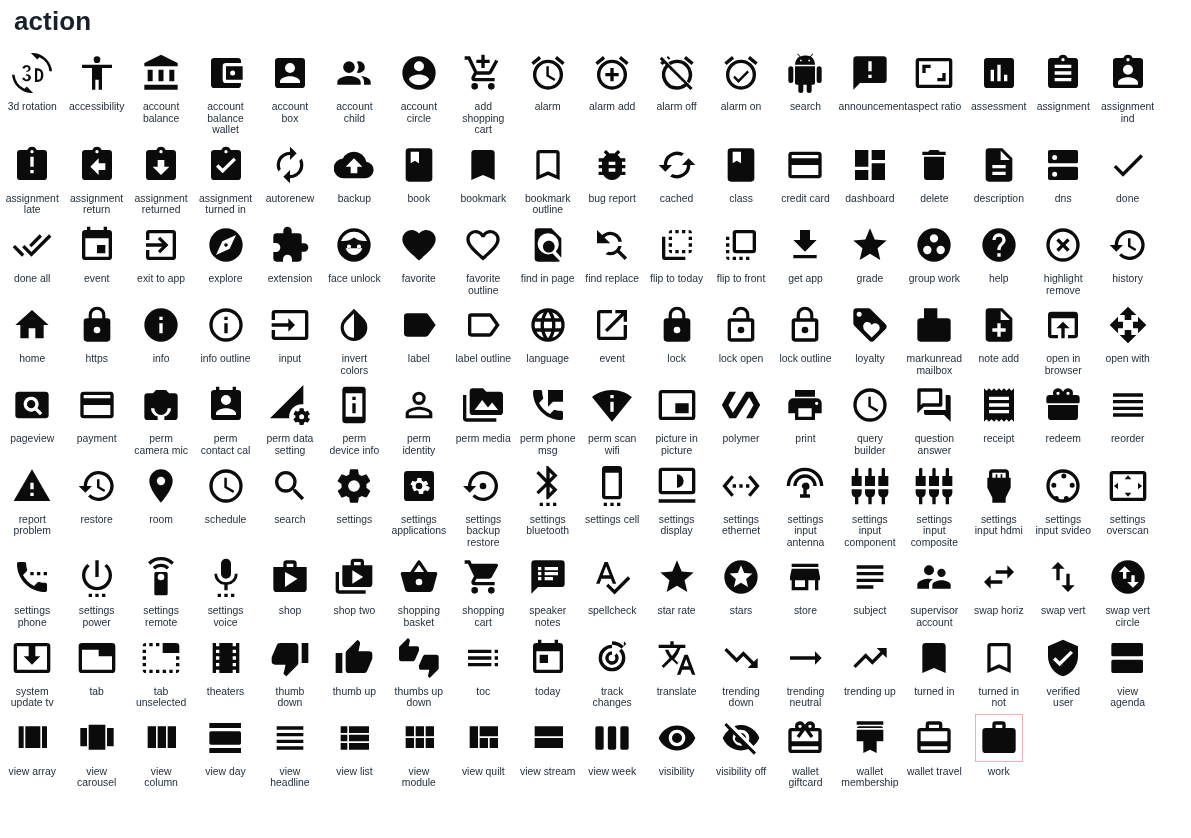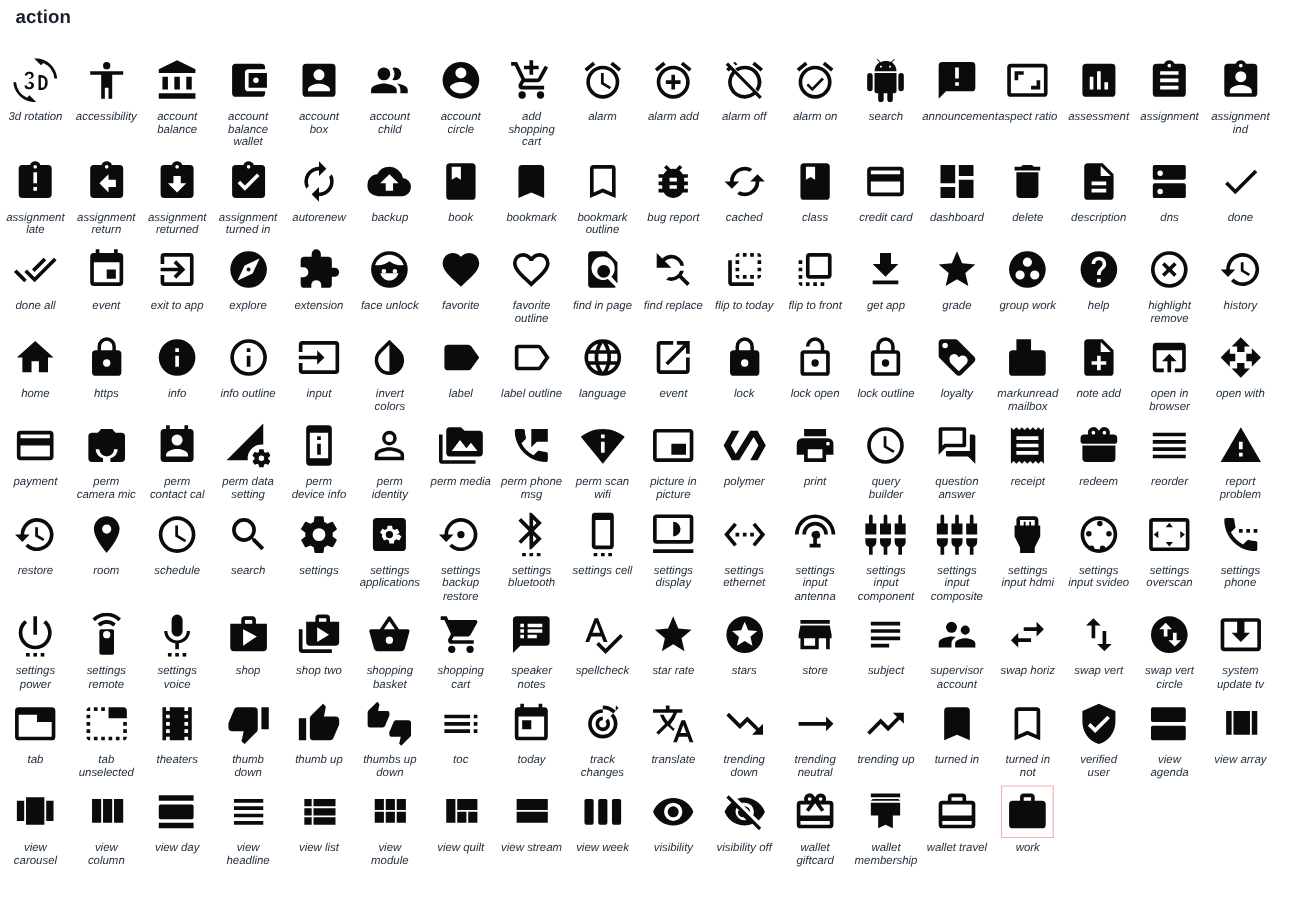--- a/index.html
+++ b/index.html
@@ -5,29 +5,28 @@
   html,body{margin:0;padding:0;}
   body{
     width:1191px;height:838px;
     background:#ffffff;
     font-family:"Liberation Sans","DejaVu Sans",sans-serif;
     overflow:hidden;
     position:relative;
   }
   #page-title{
     position:absolute;left:14px;top:6px;
-    font-size:17px;font-weight:bold;color:#18202b;
+    font-size:26px;font-weight:bold;color:#18202b;
     letter-spacing:.1px;
   }
   #grid{
     position:absolute;left:0;top:44px;width:1051px;
     display:grid;
     grid-template-columns:repeat(18, 64.45px);
     align-items:start;
-    font-style:italic;
   }
   .cell{
     display:flex;flex-direction:column;align-items:center;
     width:64.45px;
     padding-top:5px;
   }
   .icon-wrap{
     width:48px;height:48px;
     display:flex;align-items:center;justify-content:center;
     color:#0b0b0b;
@@ -644,20 +643,28 @@
       <div class="icon-wrap">
         <svg viewBox="0 0 24 24" width="40" height="40" fill="currentColor">
           <path d="M10 9h4V6h3l-5-5-5 5h3v3zm-1 1H6V7l-5 5 5 5v-3h3v-4zm14 2l-5-5v3h-3v4h3v3l5-5zm-9 3h-4v3H7l5 5 5-5h-3v-3z"></path>
         </svg>
       </div>
       <div class="cap">open with</div>
     </div>
     <div class="cell">
       <div class="icon-wrap">
         <svg viewBox="0 0 24 24" width="40" height="40" fill="currentColor">
+          <path d="M11.5 9a2.5 2.5 0 1 0 0 5 2.5 2.5 0 0 0 0-5zM20 4H4a2 2 0 0 0-2 2v12a2 2 0 0 0 2 2h16a2 2 0 0 0 2-2V6a2 2 0 0 0-2-2zm-3.21 14.21l-2.91-2.91a4.5 4.5 0 1 1 1.41-1.41l2.91 2.9-1.41 1.42z"></path>
+        </svg>
+      </div>
+      <div class="cap">pageview</div>
+    </div>
+    <div class="cell">
+      <div class="icon-wrap">
+        <svg viewBox="0 0 24 24" width="40" height="40" fill="currentColor">
           <path d="M20 4H4a2 2 0 0 0-2 2v12a2 2 0 0 0 2 2h16a2 2 0 0 0 2-2V6a2 2 0 0 0-2-2zm0 14H4v-6h16v6zm0-10H4V6h16v2z"></path>
         </svg>
       </div>
       <div class="cap">payment</div>
     </div>
     <div class="cell">
       <div class="icon-wrap">
         <svg viewBox="0 0 24 24" width="40" height="40" fill="currentColor">
           <path d="M20 5h-3.17L15 3H9L7.17 5H4a2 2 0 0 0-2 2v12a2 2 0 0 0 2 2h6v-2.09A5 5 0 0 1 6 14h2a4 4 0 0 0 8 0h2a5 5 0 0 1-4 4.91V21h6a2 2 0 0 0 2-2V7a2 2 0 0 0-2-2zm-8 11a2 2 0 0 0 2-2V9a2 2 0 1 0-4 0v5c0 1.1.9 2 2 2z"></path>
         </svg>

